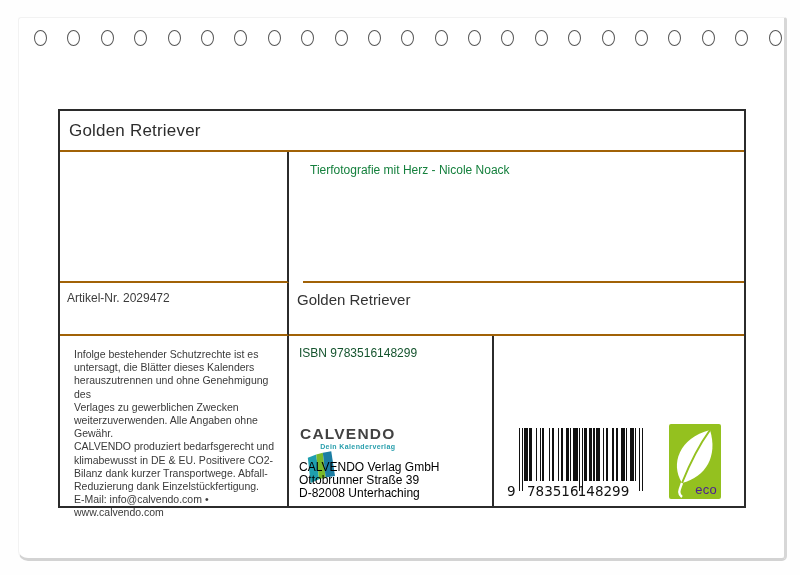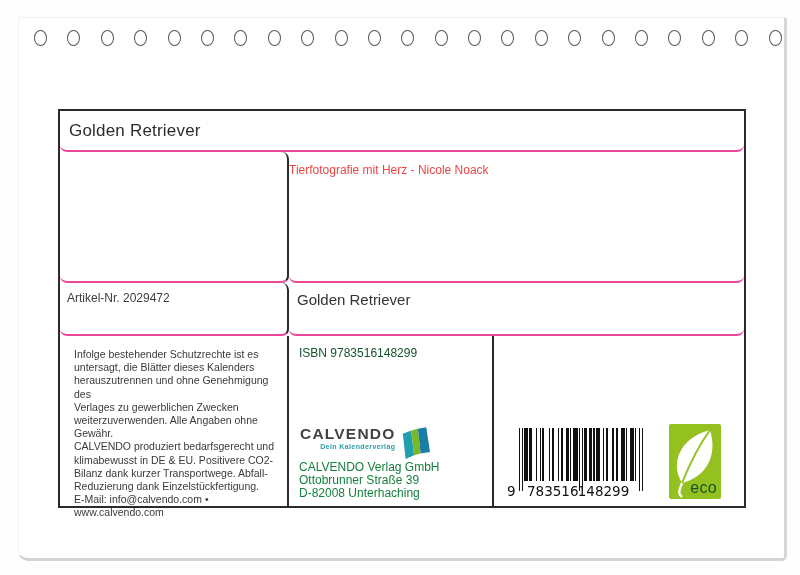--- a/index.html
+++ b/index.html
@@ -12,48 +12,48 @@
         border-radius:3px 3px 5px 10px;}
   
   .holes{position:absolute;left:15px;top:12px;display:flex;gap:20.4px;}
   .hole{width:13px;height:16px;border:1.6px solid #555;border-radius:50%;background:#fff;box-sizing:border-box;}
   
   .ptable{position:absolute;left:39px;top:91px;width:688px;height:399px;box-sizing:border-box;
           border:2px solid #2b2b2b;display:grid;
           grid-template-columns:229px 205px 250px;
           grid-template-rows:41px 131px 53px 170px;background:#fff;}
   .cell{box-sizing:border-box;position:relative;}
-  .bb{border-bottom:2px solid #ec4899;border-radius:7px;}
+  .bb{border-bottom:2px solid #a16207;}
   .br{border-right:2px solid #2b2b2b;}
   .c-span{grid-column:2/4;}
   .c-full{grid-column:1/4;}
   .title-row{display:flex;align-items:center;padding-left:9px;font-size:17px;color:#2d2d2d;letter-spacing:.2px;}
-  .subtitle{padding:11px 8px 0 0;font-size:12px;color:#ef4444;}
+  .subtitle{padding:11px 8px 0 7px;font-size:12px;color:#15803d;margin-left:14px;}
   .artikel{padding:8px 4px 2px 7px;font-size:12px;color:#3c3c3c;}
   .product{padding:8px 8px 0 8px;font-size:15px;color:#333;}
   .legal{padding:12px 4px 0 14px;font-size:10.5px;line-height:13.2px;color:#3a3a3a;white-space:pre-line;}
   .isbn{padding:10px 4px 0 10px;font-size:12px;color:#14532d;}
   
-  .logo{position:absolute;left:11px;top:90px;display:flex;align-items:flex-start;}
+  .logo{position:absolute;left:11px;top:90px;display:flex;align-items:flex-start;flex-direction:column;}
   .logo-txt .word{font-size:15.5px;font-weight:700;letter-spacing:1.2px;color:#424242;line-height:15px;}
   .logo-txt .tag{font-size:7px;font-weight:700;letter-spacing:.4px;color:#279eac;text-align:right;margin-top:2px;}
   .logo-mark{margin-left:5px;margin-top:1px;}
-  .address{position:absolute;left:10px;bottom:6px;font-size:12px;line-height:13px;color:#15803d;white-space:pre-line;}
+  .address{position:absolute;left:10px;bottom:6px;font-size:12px;line-height:13px;color:#000000;white-space:pre-line;}
   
   .barcode{position:absolute;left:12px;top:92px;width:140px;height:72px;}
   .barcode svg{position:absolute;left:13px;top:0;}
   .bc-digits{position:absolute;top:55px;left:0;width:140px;height:17px;
              font-family:"DejaVu Sans", sans-serif;font-size:13.5px;color:#111;}
   .bc-digits span{position:absolute;top:0;}
   .d-lead{left:1px;}
   .d-left{left:21px;width:55px;text-align:left;}
   .d-right{left:70px;width:55px;text-align:center;}
   
   .eco{position:absolute;left:175px;top:88px;width:52px;height:75px;background:#94c11f;border-radius:2px;}
-  .eco .eco-word{position:absolute;right:4px;bottom:2px;color:#14532d;font-size:16px;letter-spacing:.3px;}
+  .eco .eco-word{position:absolute;right:4px;bottom:2px;color:#4c1d95;font-size:13px;letter-spacing:.3px;}
 </style>
 </head>
 <body>
 
 <div class="stage">
   <div class="card">
 
     <div class="holes">
         <div class="hole"></div>
         <div class="hole"></div>

